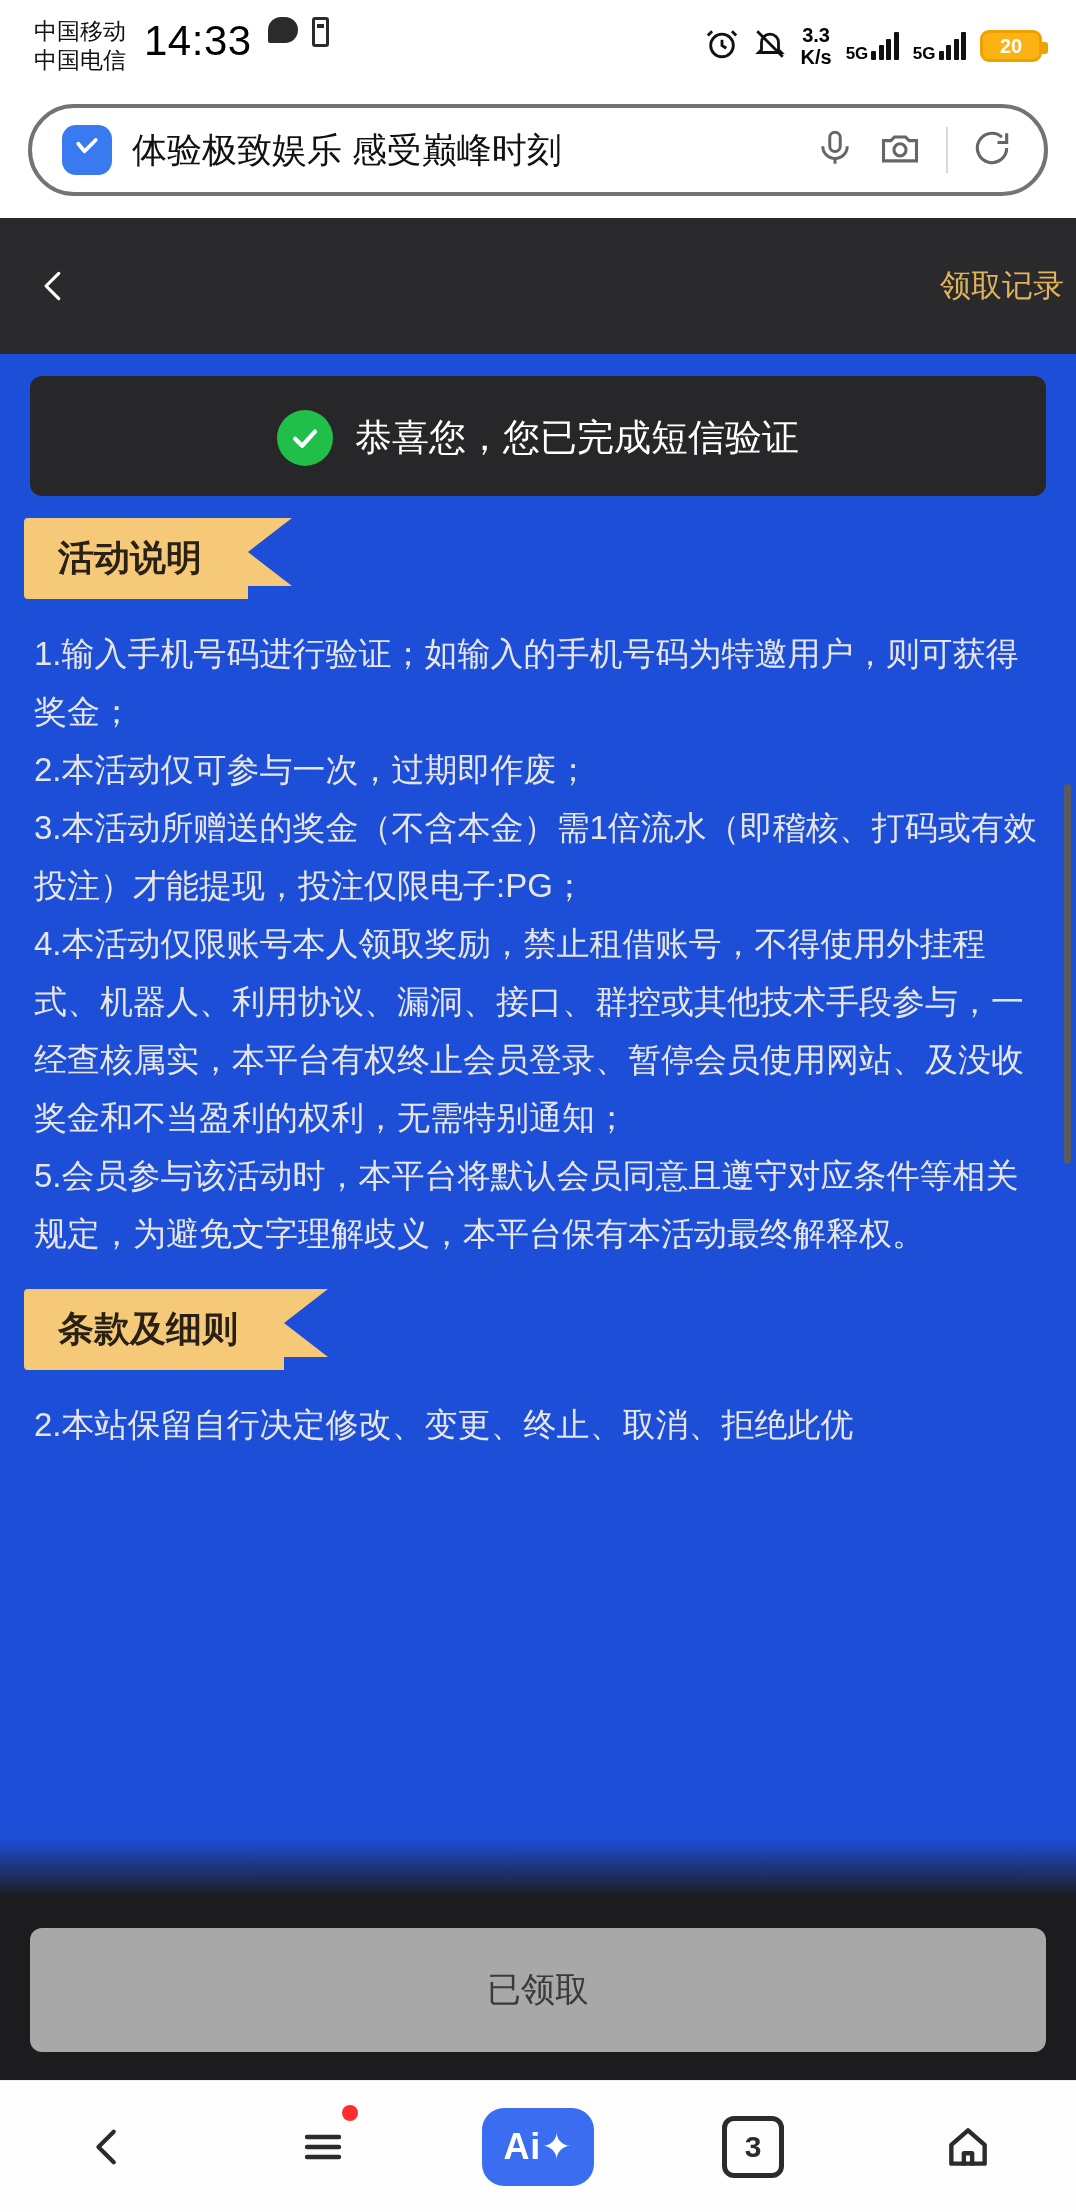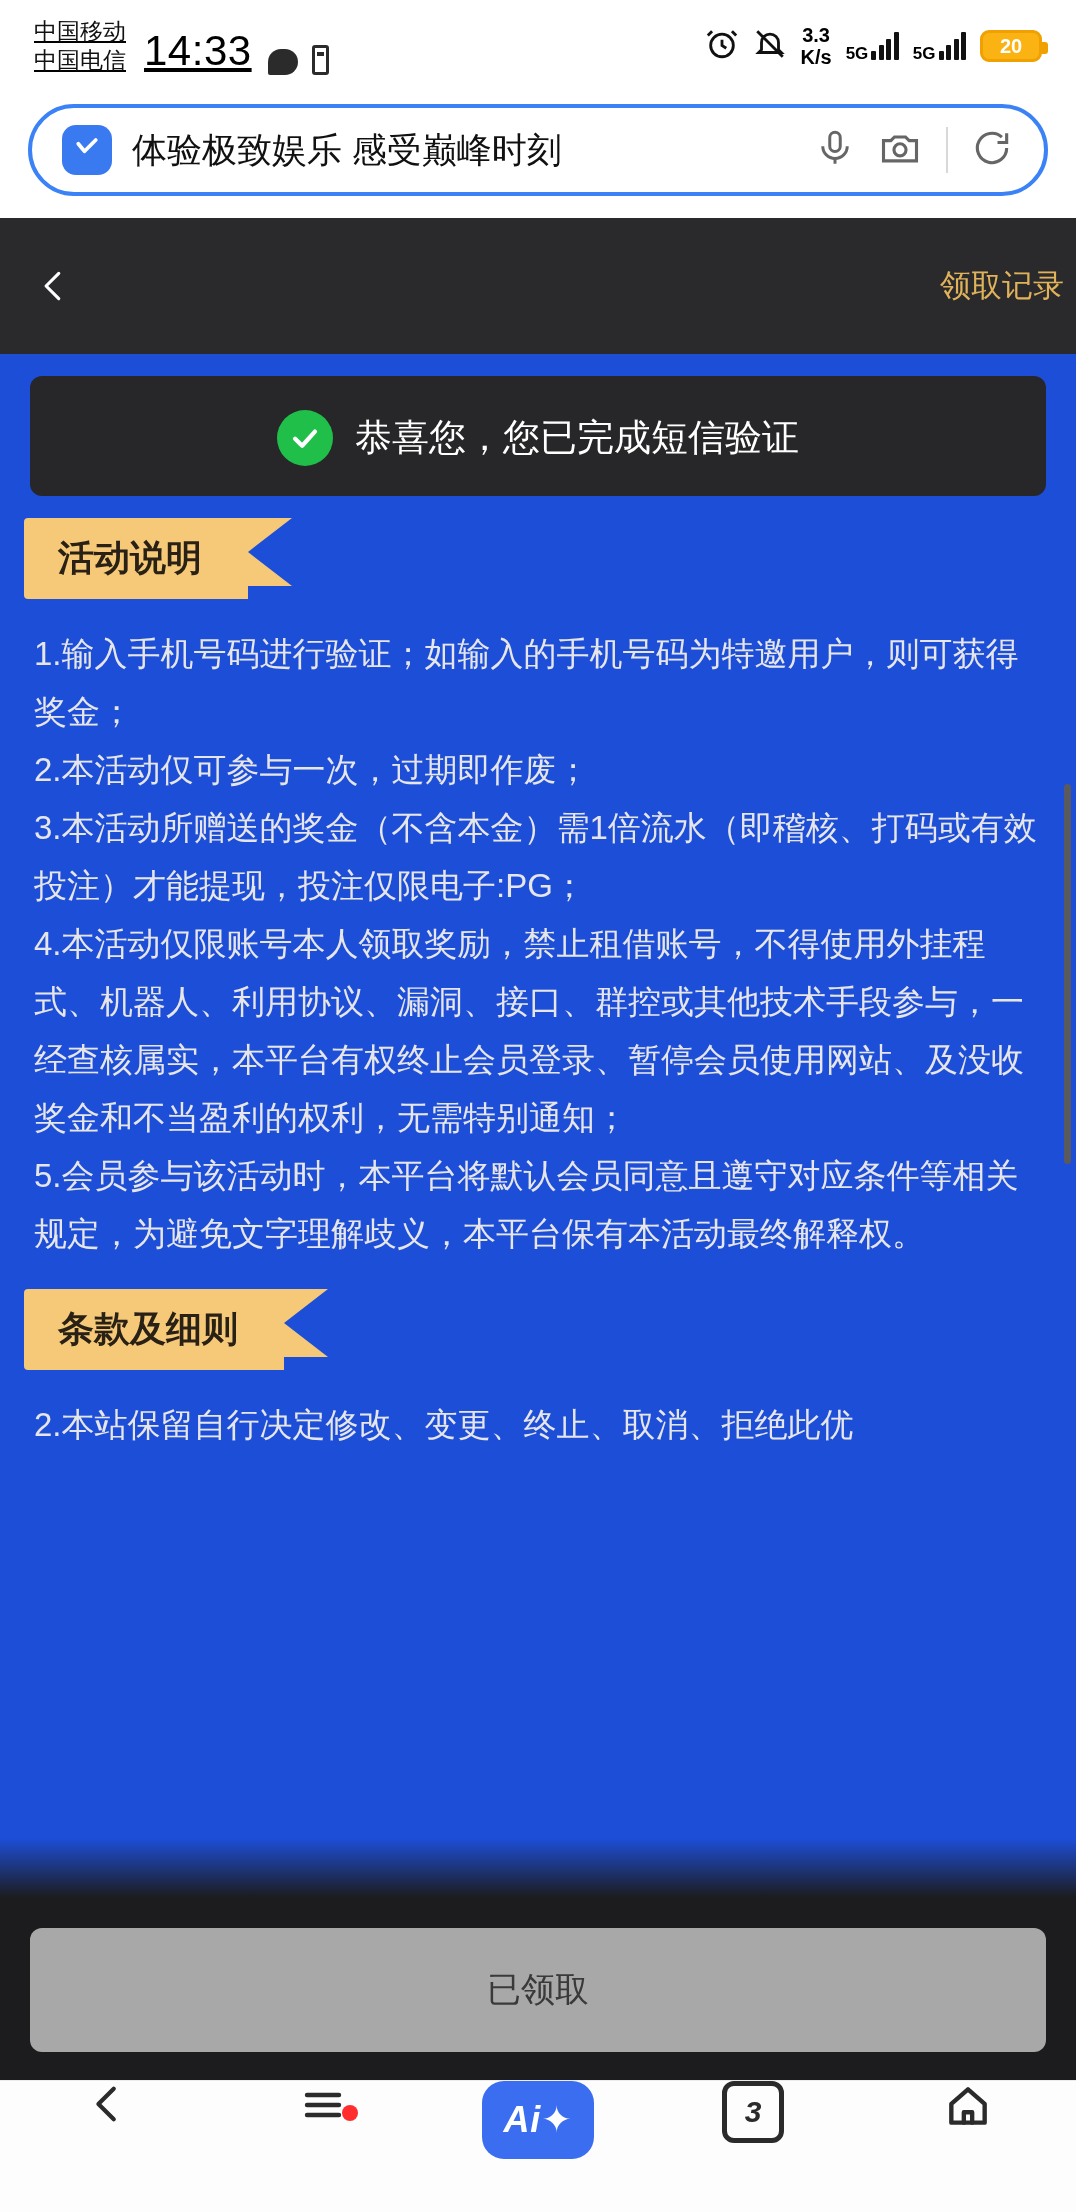--- a/index.html
+++ b/index.html
@@ -34,21 +34,21 @@
     line-height: 29px;
     color: #111;
     white-space: nowrap;
   }
   .clock {
     font-size: 42px;
     font-weight: 500;
     margin-left: 18px;
     letter-spacing: 0.5px;
   }
-  .sb-left { display: flex; align-items: flex-end; text-decoration: underline; }
+  .sb-left { display: flex; align-items: flex-start; }
   .sb-right { margin-left: auto; display: flex; align-items: center; gap: 14px; }
   .ic { display: inline-block; }
   .speed {
     font-size: 20px;
     line-height: 22px;
     text-align: center;
     font-weight: 600;
   }
   .netgrp { display: flex; align-items: flex-end; gap: 3px; }
   .net5g { font-size: 17px; font-weight: 700; line-height: 13px; }
@@ -82,21 +82,21 @@
   .sim-ic::after{content:"";position:absolute;left:2px;right:2px;top:4px;height:4px;background:#2b2b2b;}
 
   
   .browserbar {
     background: #ffffff;
     padding: 12px 28px 22px 28px;
     flex: 0 0 auto;
   }
   .searchbox {
     height: 92px;
-    border: 4px solid #3b82f6;
+    border: 4px solid #737373;
     border-radius: 48px;
     display: flex;
     align-items: center;
     padding: 0 30px;
     background: #fff;
     justify-content: flex-end;
   }
   .badge-check {
     width: 50px; height: 50px; border-radius: 14px; background: #3a7af0;
     display: flex; align-items: center; justify-content: center; flex: 0 0 auto;
@@ -246,21 +246,21 @@
   
   .navbar {
     background: #fdfdfd;
     height: 132px;
     display: flex;
     align-items: center;
     justify-content: space-around;
     flex: 0 0 auto;
     border-top: 1px solid #ececec;
   }
-  .nav-item { position: relative; display: flex; align-items: flex-start; justify-content: center; width: 150px; height: 100%; font-style: italic; }
+  .nav-item { position: relative; display: flex; align-items: center; justify-content: center; width: 150px; height: 100%; }
   .dot-badge {
     position: absolute; top: 24px; right: 40px;
     width: 16px; height: 16px; border-radius: 50%; background: #ff2d2d;
   }
   .ai-btn {
     width: 112px; height: 78px; border-radius: 22px;
     background: #3a6df0; color: #fff;
     display: flex; align-items: center; justify-content: center;
     font-size: 36px; font-weight: 700; letter-spacing: 1px;
   }

